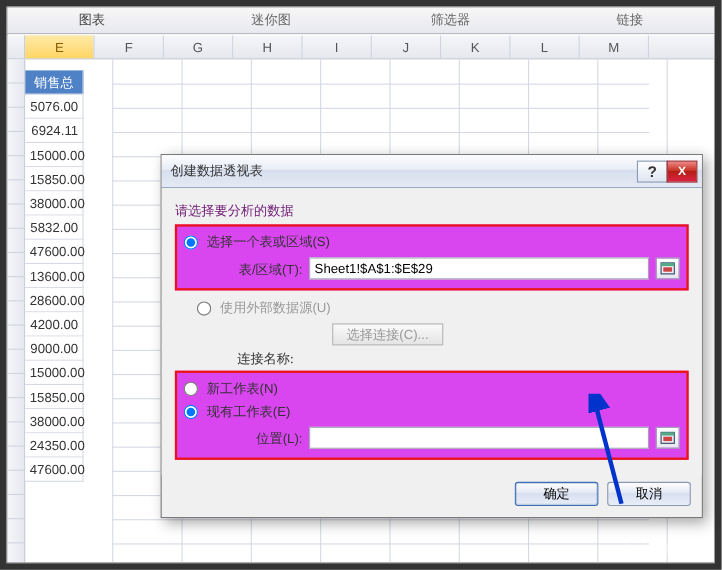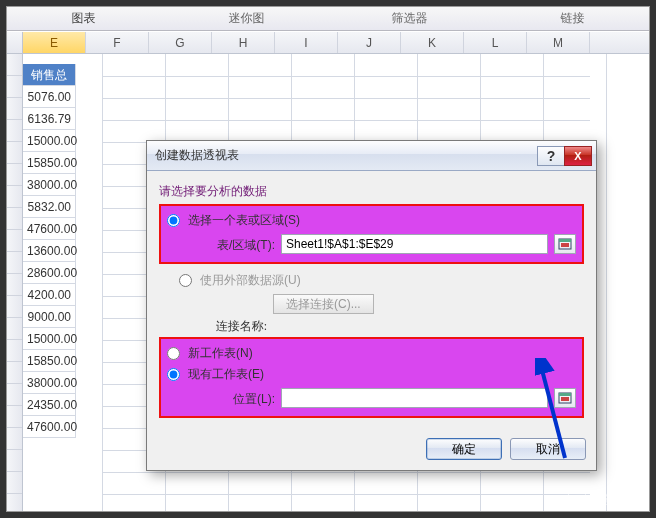--- a/index.html
+++ b/index.html
@@ -17,42 +17,42 @@
 .row-headers { width: 16px; background: linear-gradient(90deg,#f5f6f9,#e6e8ef); border-right: 1px solid #bfc5d1; }
 .row-header { height: 22px; border-bottom: 1px solid #d0d4de; }
 .data-cols { position: relative; }
 .data-col { position: absolute; top: 10px; width: 53px; }
 .cell { height: 22px; line-height: 22px; border-right: 1px solid #d4d9e3; border-bottom: 1px solid #d4d9e3; padding: 0 4px; text-align: right; color: #333; font-size: 12px; background: #fff; }
 .cell.header-cell { background: #4f81c7; color: #fff; text-align: center; font-weight: 500; }
 .gridlines { position: absolute; left: 79px; top: 0; right: 0; bottom: 0; }
 .gl-v { position: absolute; top: 0; bottom: 0; width: 1px; background: #d4d9e3; }
 .gl-h { position: absolute; left: 0; right: 0; height: 1px; background: #d4d9e3; }
 
-.dialog { position: absolute; left: 146px; top: 140px; width: 451px; background: #f0f0f0; border: 1px solid #7a7a7a; box-shadow: 4px 4px 12px rgba(0,0,0,.35); z-index: 100; }
+.dialog { position: absolute; left: 146px; top: 140px; width: 493px; background: #f0f0f0; border: 1px solid #7a7a7a; box-shadow: 4px 4px 12px rgba(0,0,0,.35); z-index: 100; }
 .titlebar { height: 30px; background: linear-gradient(#fdfdfe,#e7ecf6 45%,#d7dfee 46%,#e4eaf4); border-bottom: 1px solid #9aa9c5; display: flex; align-items: center; padding-left: 8px; }
 .titlebar-text { flex: 1; font-size: 12px; color: #333; }
 .titlebar-btns { display: flex; height: 20px; margin-right: 4px; }
 .tb-btn { width: 28px; height: 20px; display: flex; align-items: center; justify-content: center; border: 1px solid #8a99b6; background: linear-gradient(#fdfdfe,#dfe6f1); margin-left: -1px; cursor: pointer; }
 .tb-btn.close { background: linear-gradient(#e88,#c73224 45%,#b11f12 46%,#d24); border-color: #922; }
 .tb-btn.close span { color: #fff; font-weight: bold; font-size: 11px; }
 .tb-btn span { color: #333; font-size: 14px; font-weight: bold; }
 
 .dlg-body { padding: 10px 12px 8px 12px; background: #f0f0f0; }
 .section-label { font-size: 12px; color: #701a75; margin: 2px 0 4px 0; }
 .redbox { border: 2px solid #e11; padding: 4px 6px 6px 6px; margin-bottom: 6px; background: #d946ef; }
 .opt-row { display: flex; align-items: center; gap: 4px; padding: 2px 0; font-size: 12px; color: #333; }
 .opt-row.indent { padding-left: 20px; }
 .opt-row input[type=radio] { margin-right: 4px; }
 .field-row { display: flex; align-items: flex-end; gap: 6px; padding: 3px 0 2px 30px; font-size: 12px; }
 .field-label { min-width: 78px; text-align: right; color: #333; }
 .textbox { flex: 1; height: 20px; border: 1px solid #a0a6b4; background: #fff; padding: 0 4px; font-size: 12px; }
 .range-btn { width: 22px; height: 20px; border: 1px solid #a0a6b4; background: linear-gradient(#fff,#e6e8ef); display: flex; align-items: center; justify-content: center; cursor: pointer; }
 .range-btn svg { display:block; }
 .disabled { color: #9a9a9a; }
-.conn-btn { height: 20px; padding: 0 12px; border: 1px solid #b4b4b4; background: linear-gradient(#fafafa,#e4e4e4); color: #999; font-size: 12px; }
+.conn-btn { height: 20px; padding: 0 12px; border: 1px solid #b4b4b4; background: linear-gradient(#fafafa,#e4e4e4); color: #999; font-size: 12px; margin-left: 29px; }
 .conn-name-row { padding: 2px 0 2px 30px; font-size: 12px; color: #555; }
 
 .dlg-footer { display: flex; justify-content: flex-end; gap: 8px; padding: 6px 10px 10px 10px; }
 .btn { width: 76px; height: 22px; border: 1px solid #8a98b5; background: linear-gradient(#fdfdfe,#e3e9f3 45%,#d6def0 46%,#e8eef7); border-radius: 3px; font-size: 12px; cursor: pointer; }
 .btn.default { border-color: #3d6fb5; box-shadow: 0 0 0 1px rgba(61,111,181,.25) inset; }
 
 .arrow { position: absolute; z-index: 200; }
 .watermark { position: absolute; right: 10px; bottom: 8px; color: #fff; opacity: .5; font-size: 14px; z-index: 300; display: flex; align-items: center; gap: 4px; }
 .wm-logo { width: 18px; height: 18px; border: 1.5px solid #fff; border-radius: 2px; display: flex; align-items: center; justify-content: center; opacity: .95; }
 </style>
@@ -136,21 +136,21 @@
             <div class="gl-h" style="top:352px"></div>
             <div class="gl-h" style="top:374px"></div>
             <div class="gl-h" style="top:396px"></div>
             <div class="gl-h" style="top:418px"></div>
             <div class="gl-h" style="top:440px"></div>
         </div>
 
         <div class="data-col" style="left:0;">
           <div class="cell header-cell">销售总额</div>
           <div class="cell">5076.00</div>
-          <div class="cell">6136.79</div>
+          <div class="cell">6924.11</div>
           <div class="cell">15000.00</div>
           <div class="cell">15850.00</div>
           <div class="cell">38000.00</div>
           <div class="cell">5832.00</div>
           <div class="cell">47600.00</div>
           <div class="cell">13600.00</div>
           <div class="cell">28600.00</div>
           <div class="cell">4200.00</div>
           <div class="cell">9000.00</div>
           <div class="cell">15000.00</div>

